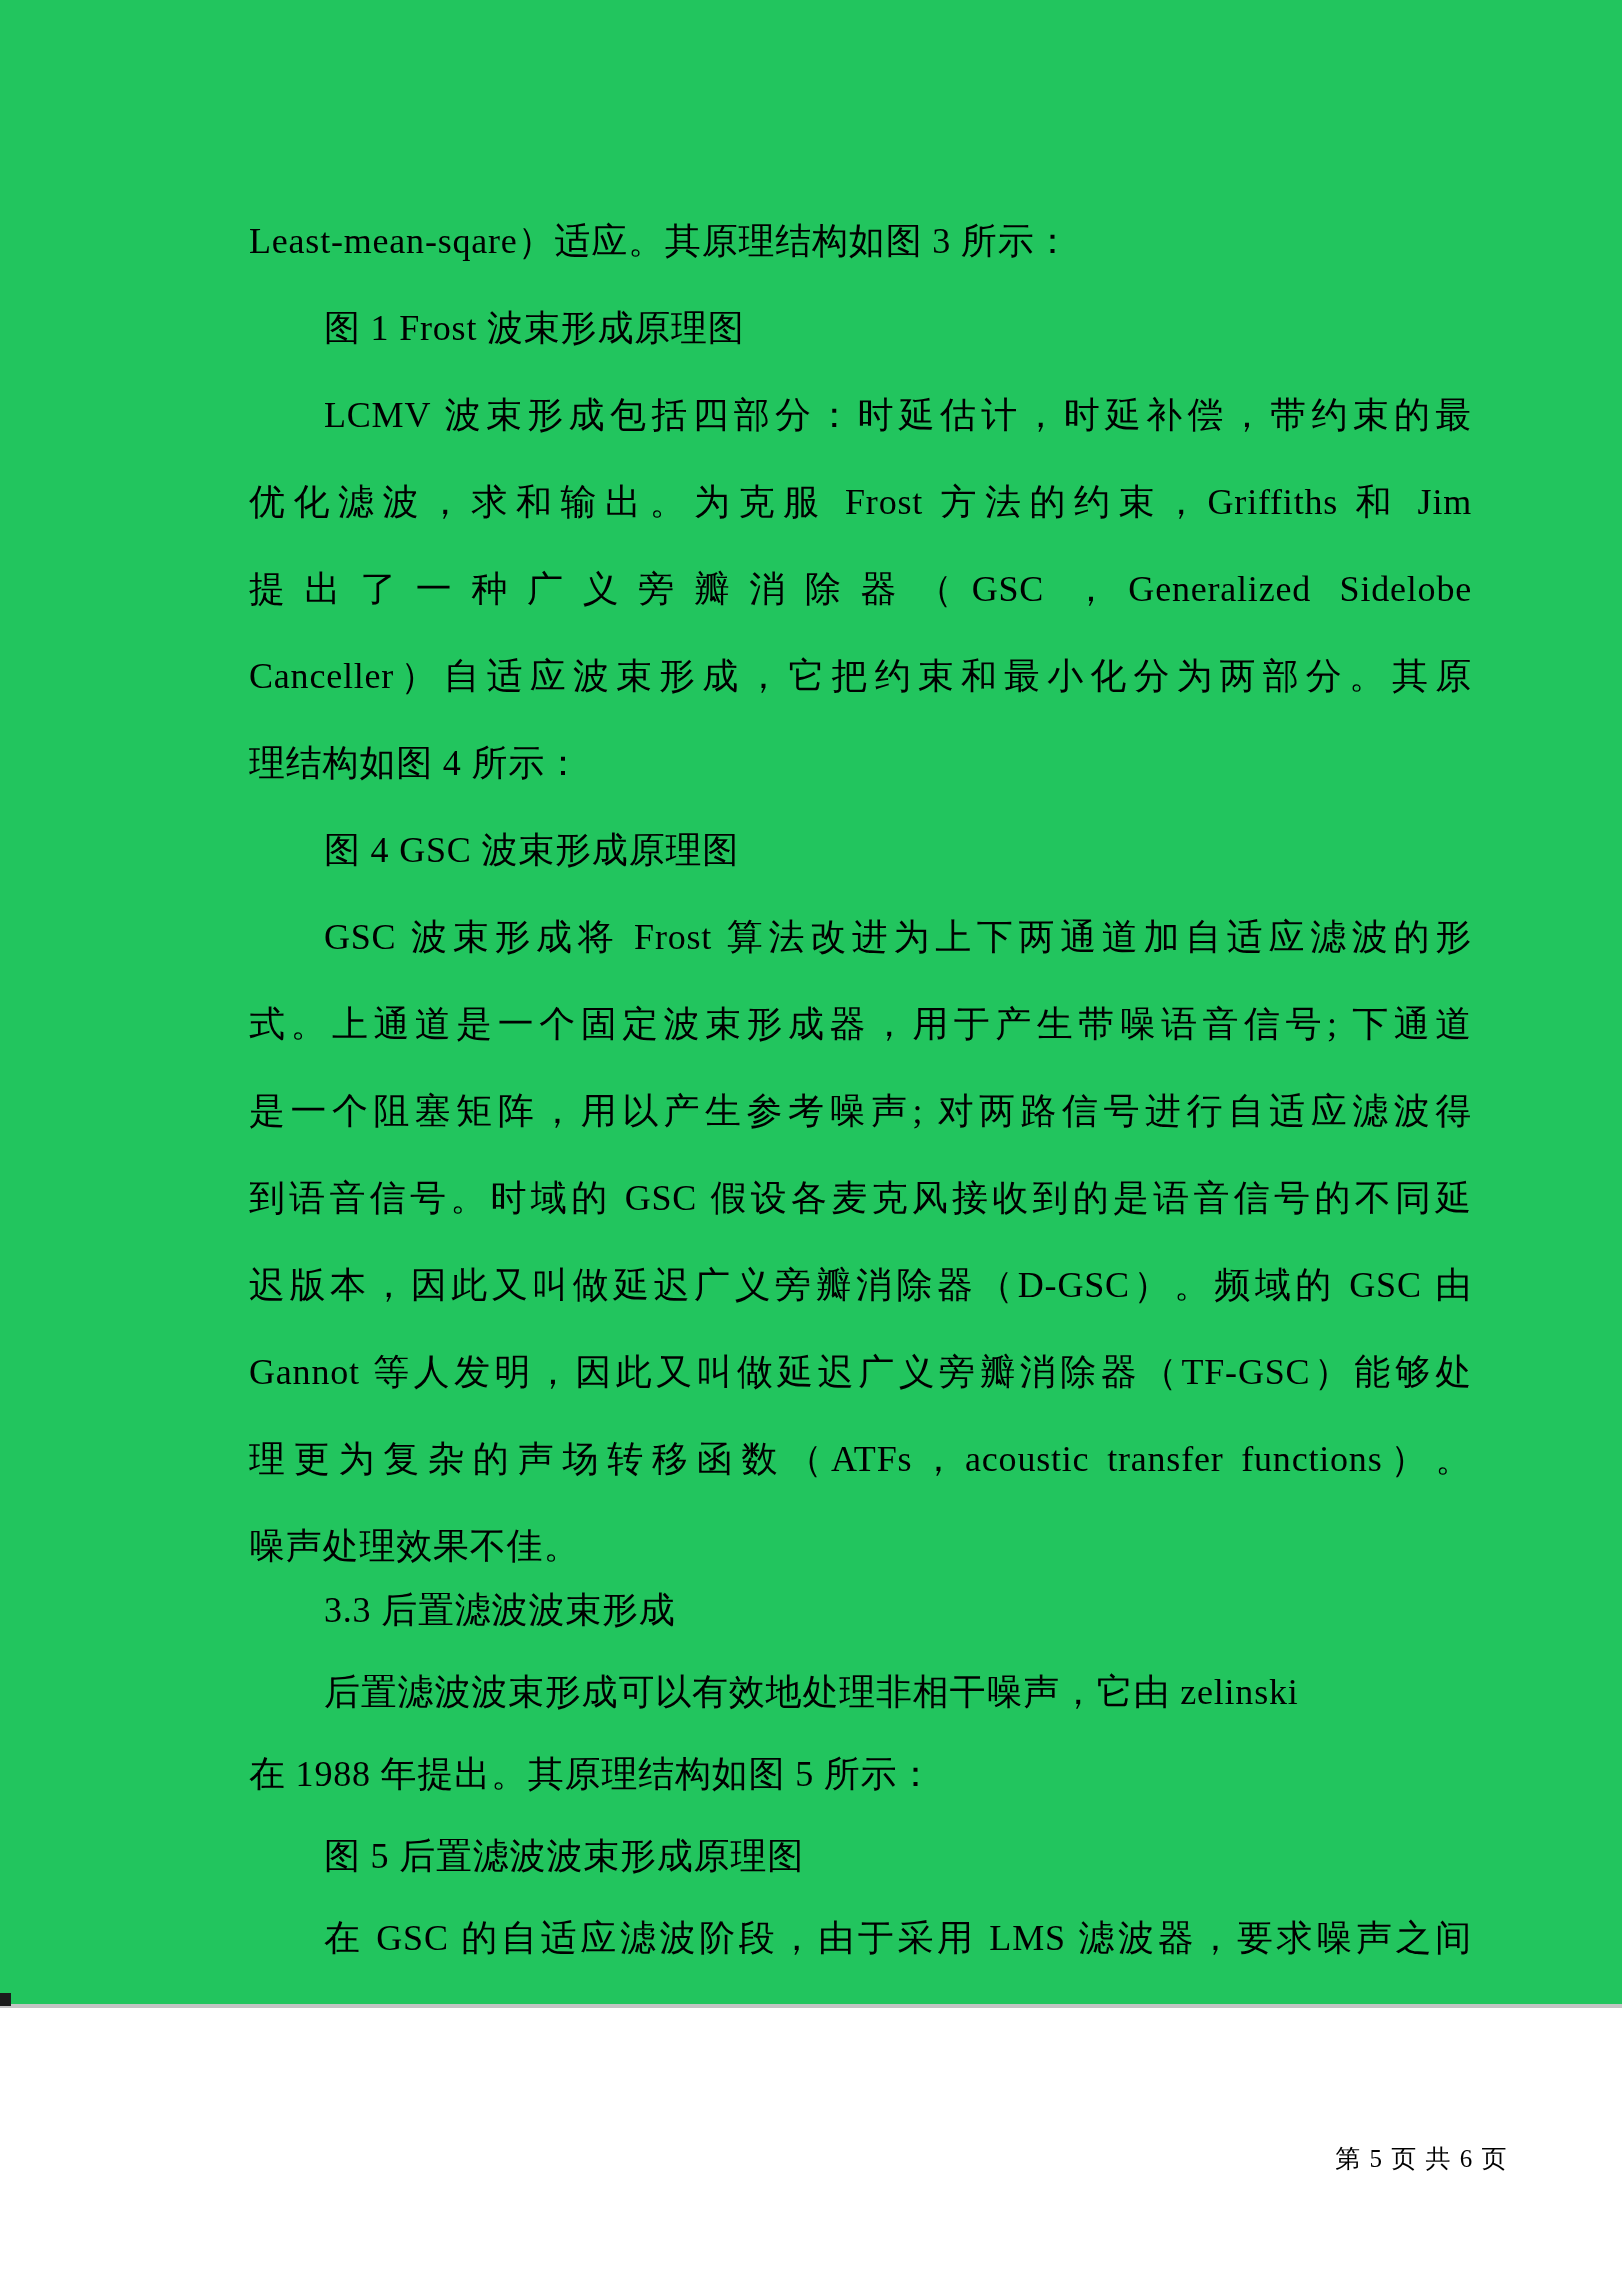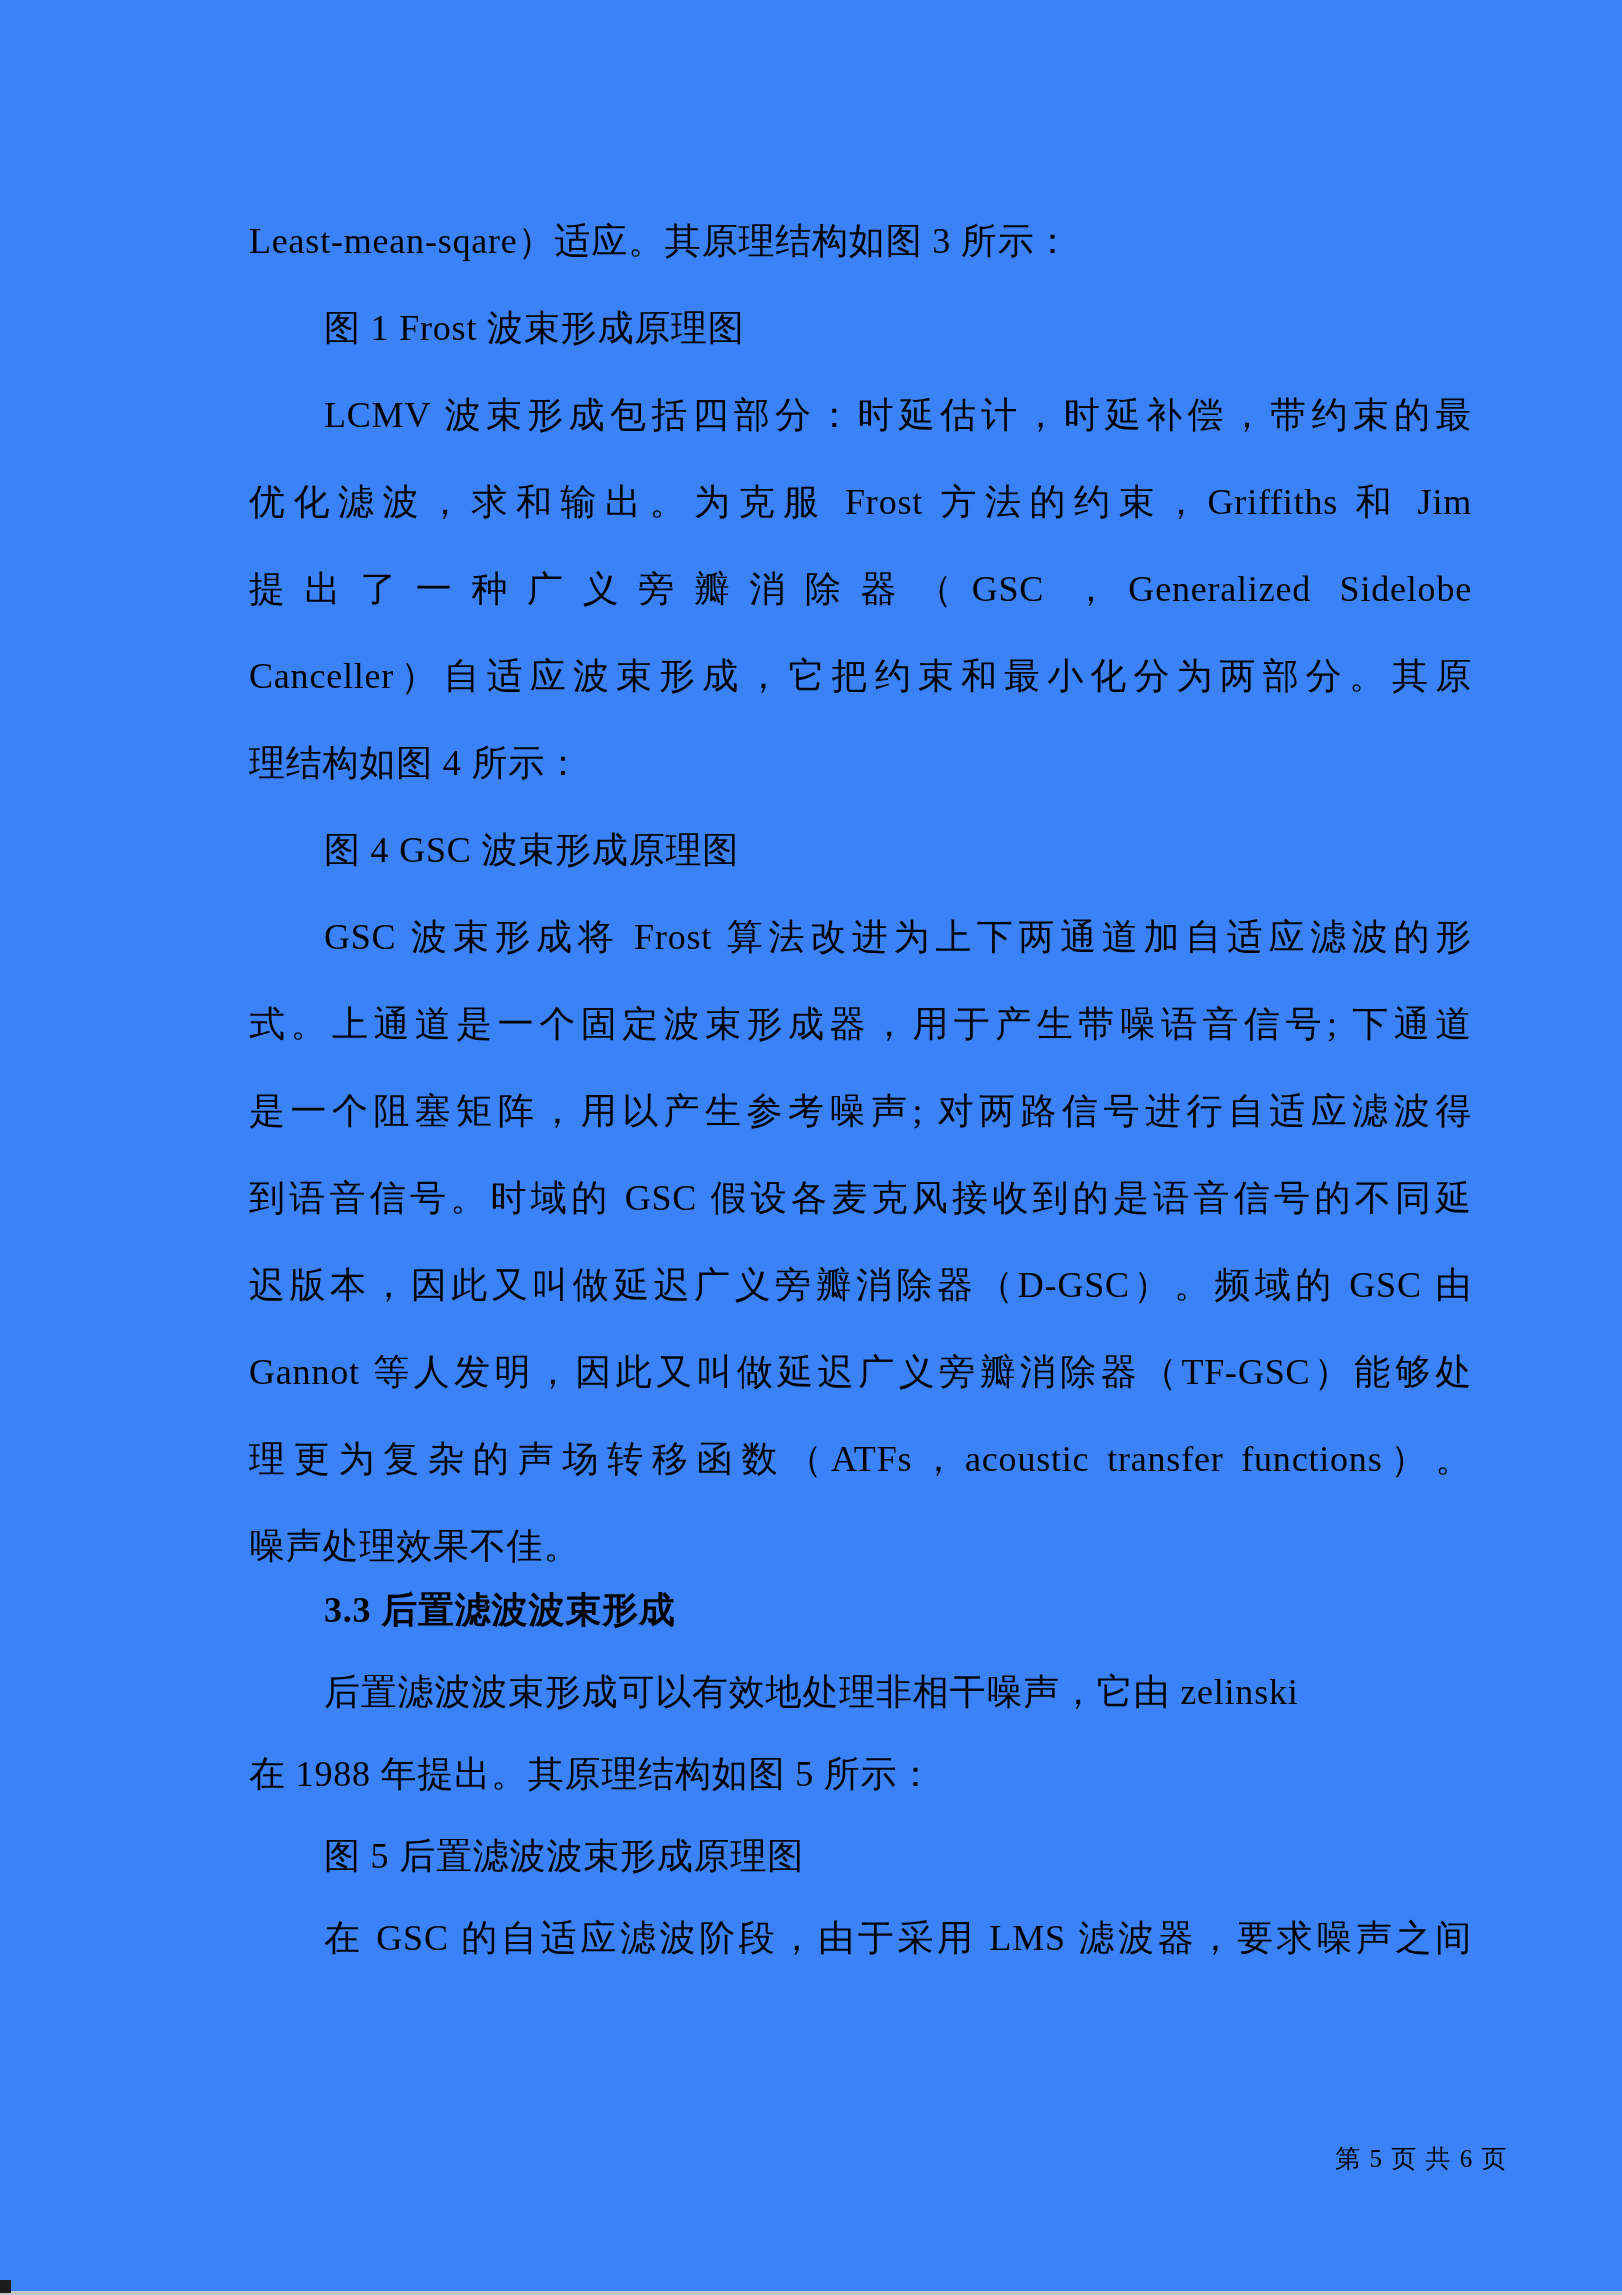--- a/index.html
+++ b/index.html
@@ -12,22 +12,22 @@
     position: relative;
     background: #ffffff;
     overflow: hidden;
     font-family: "Liberation Serif", "DejaVu Serif", serif;
     color: #000000;
   }
   .page {
     position: absolute;
     left: 0; top: 0;
     width: 1623px;
-    height: 2295px;
-    background: #3b82f6;
+    height: 2008px;
+    background: #22c55e;
   }
   .body-text {
     position: absolute;
     left: 249px;
     top: 0;
     width: 1223px;
     padding-top: 198px;
   }
   .line {
     height: 87px;
@@ -44,21 +44,20 @@
   }
   .line.indent {
     padding-left: 75px;
   }
   .line.compact {
     height: 82px;
     line-height: 82px;
   }
   .line.section-start {
     margin-top: -21px;
-    font-weight: bold;
   }
   .footer {
     position: absolute;
     right: 115px;
     top: 2142px;
     height: 33px;
     line-height: 33px;
     font-size: 25px;
     letter-spacing: 1.5px;
     text-align: right;

